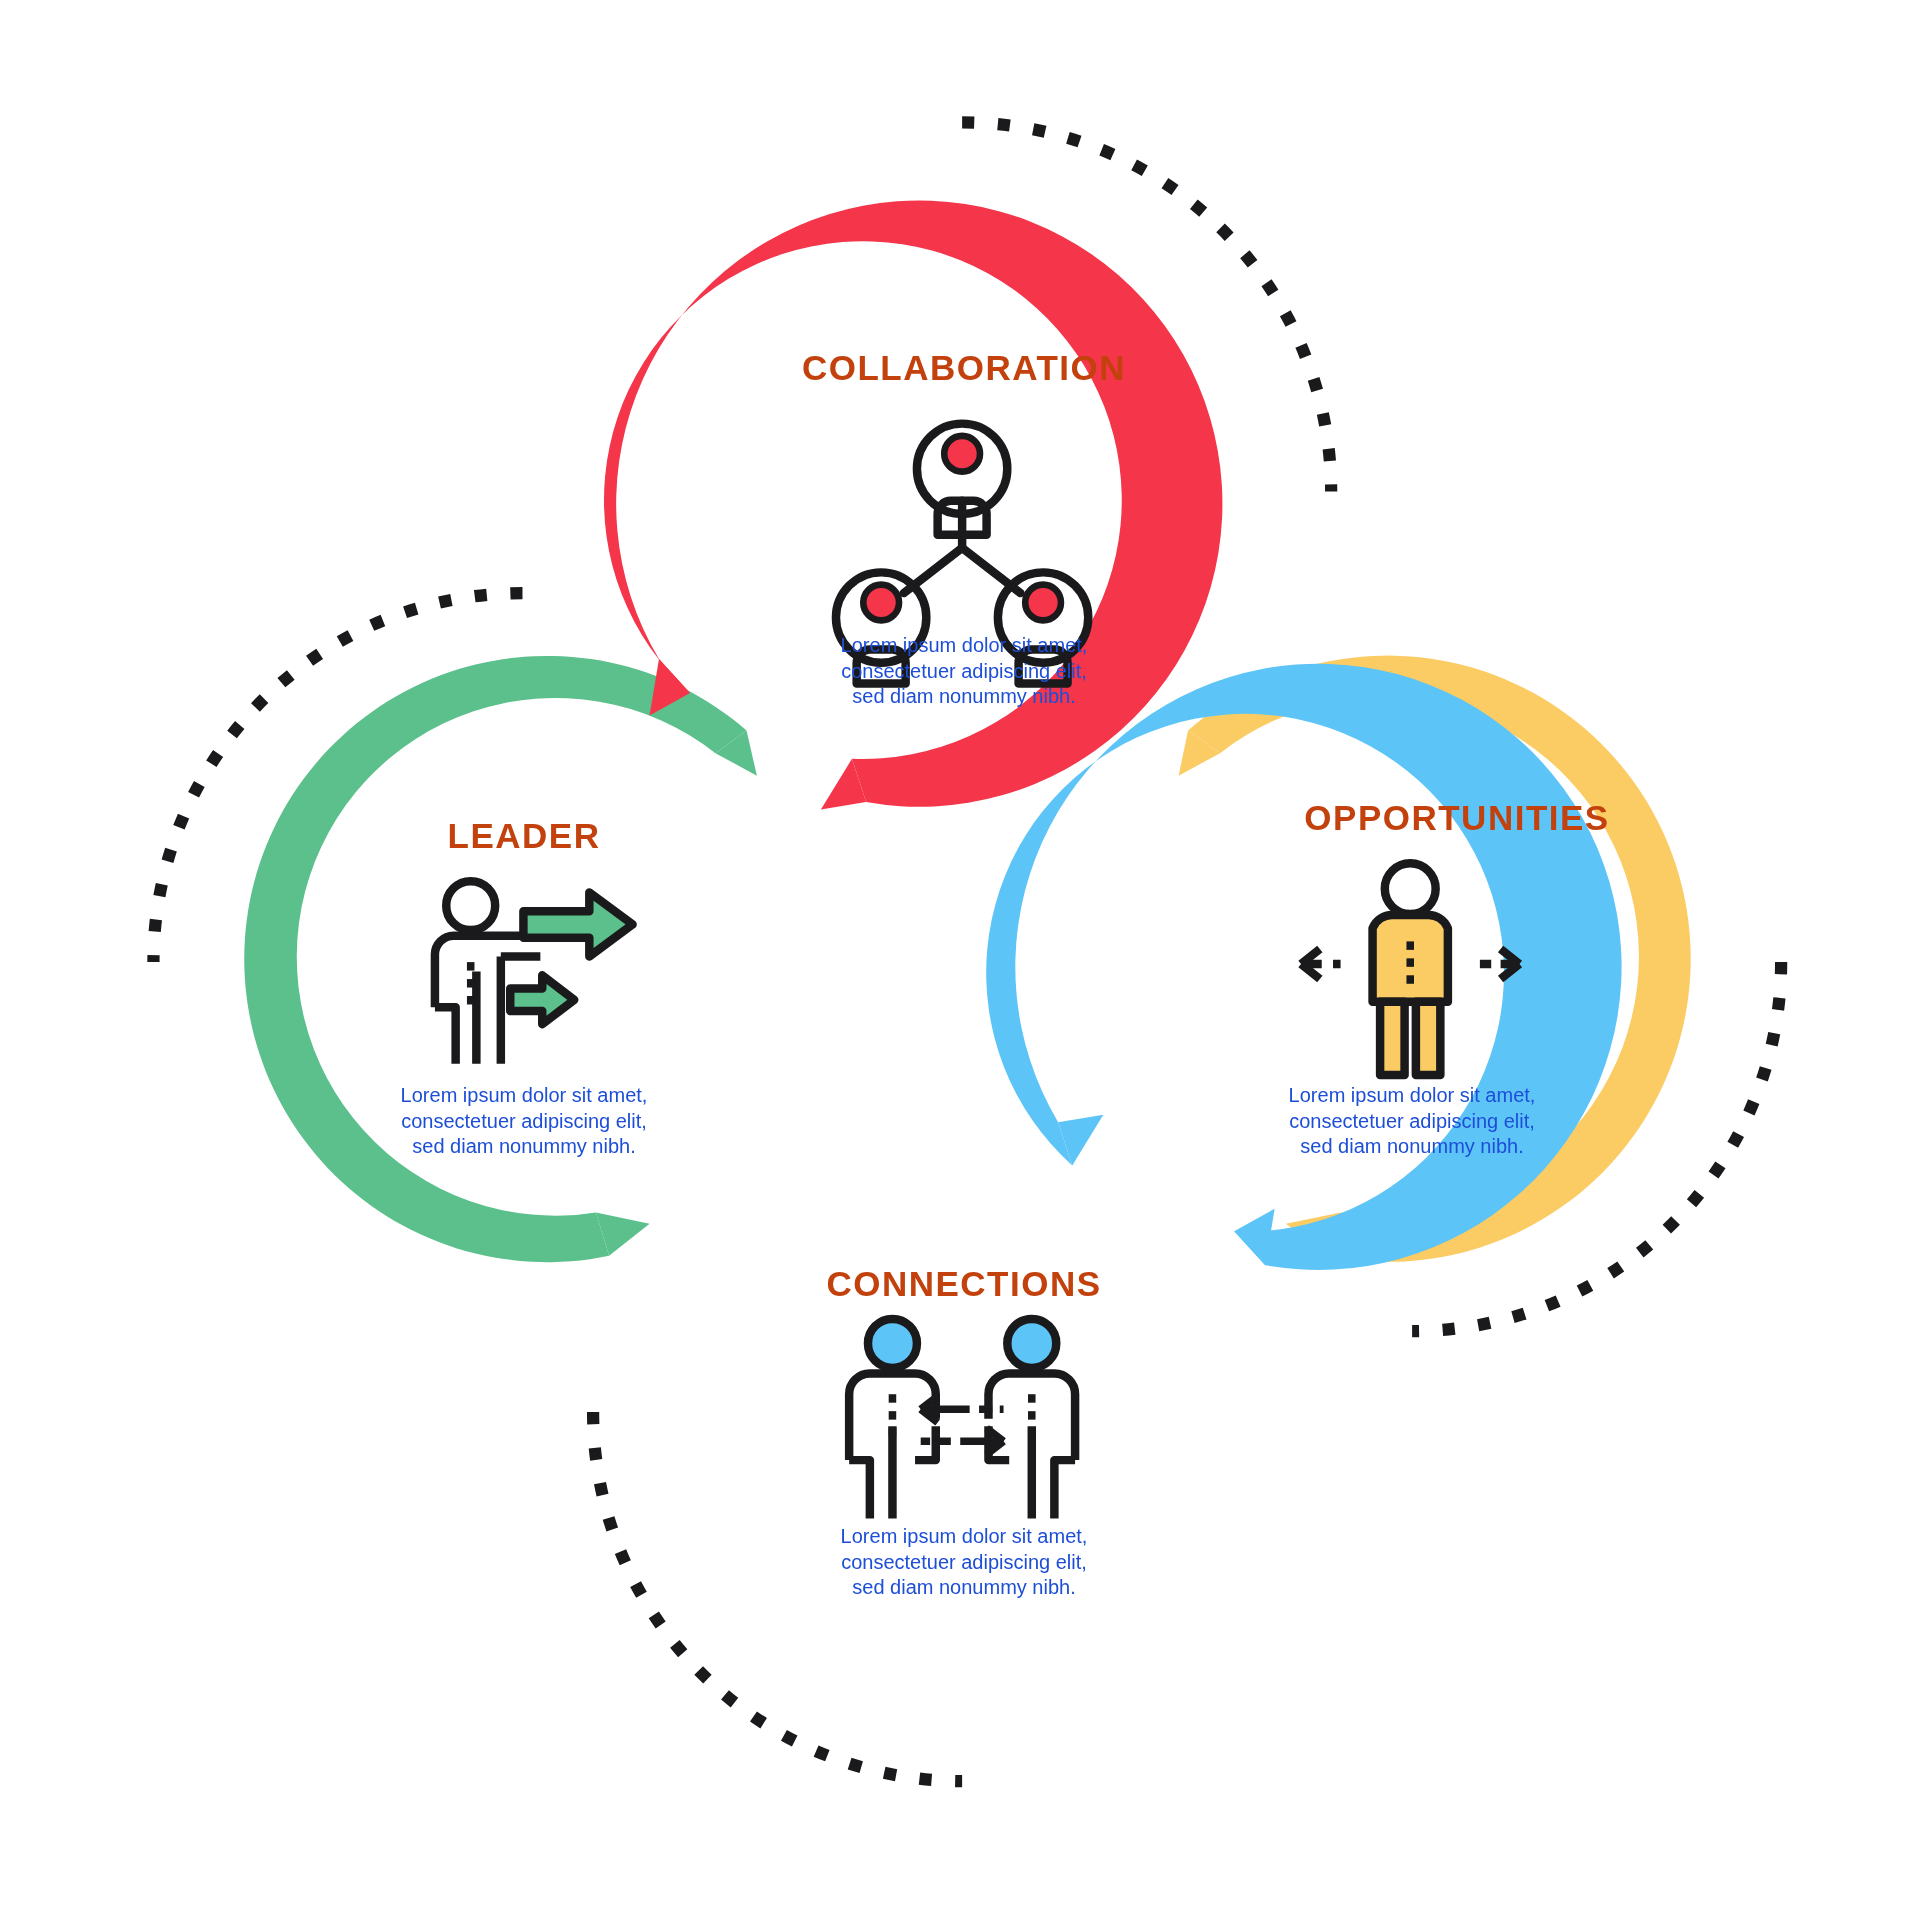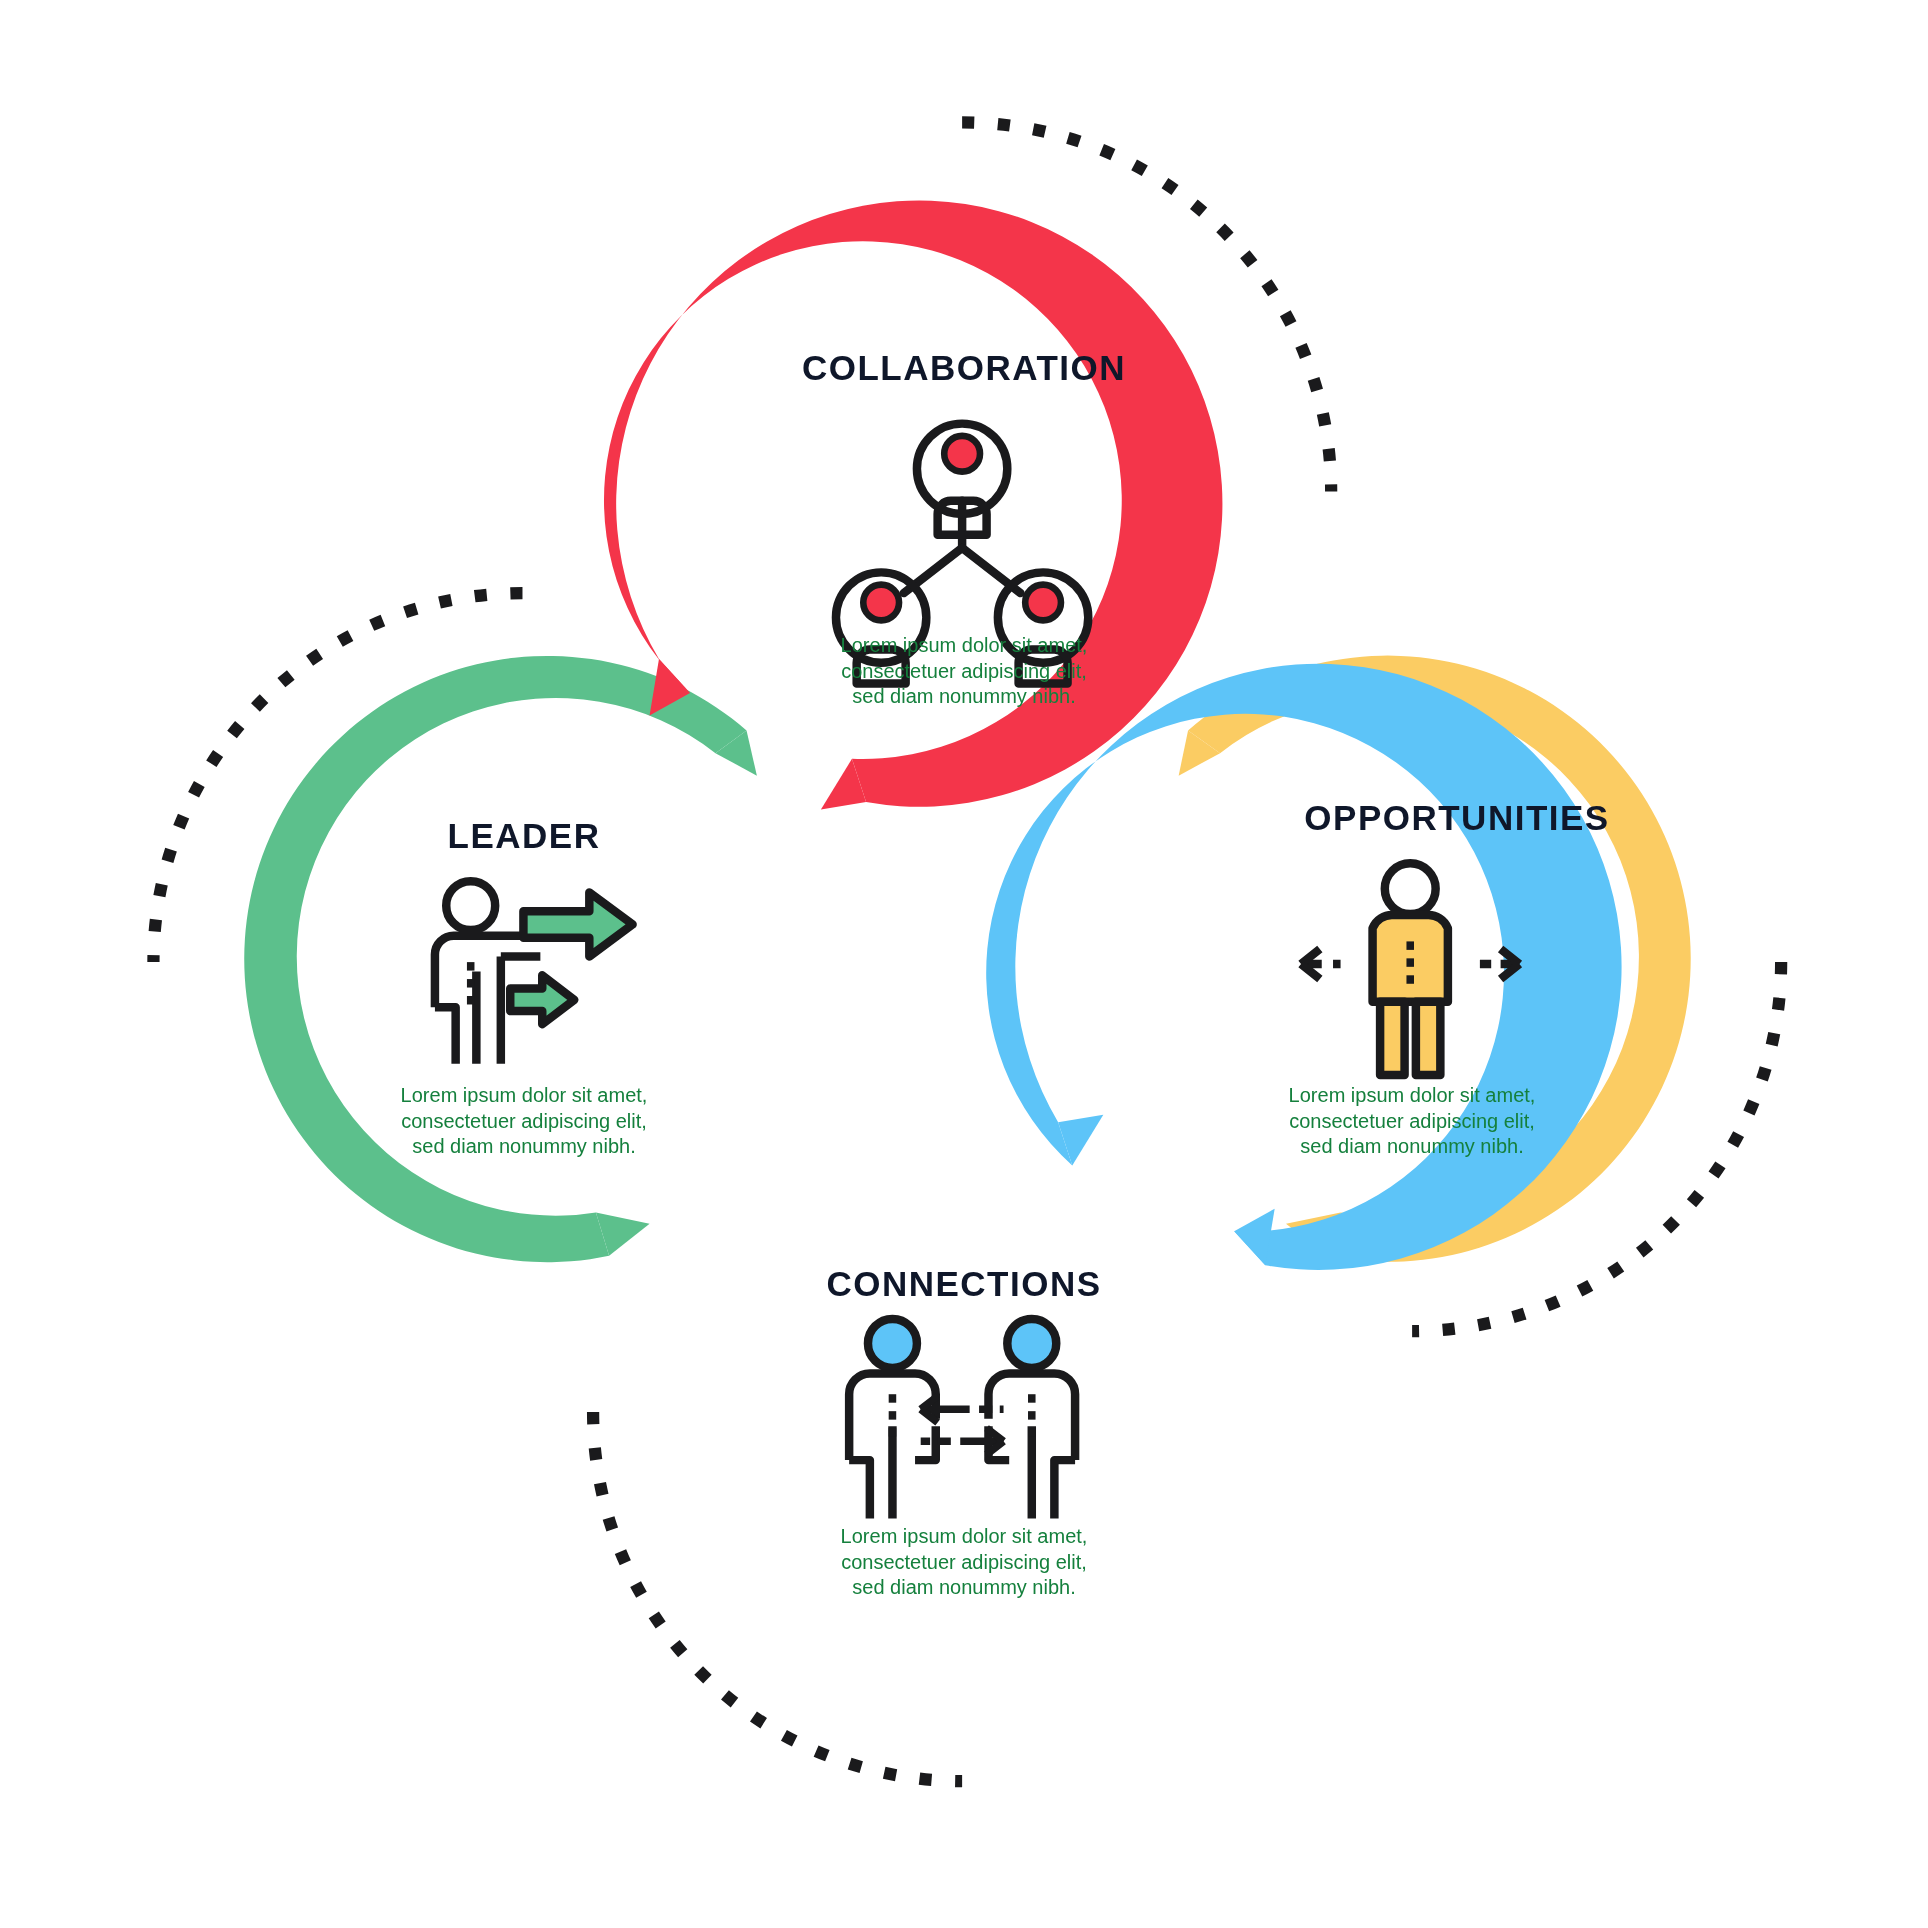--- a/index.html
+++ b/index.html
@@ -27,32 +27,32 @@
     height: 1928px;
     display: block;
   }
   .node-title {
     position: absolute;
     text-align: center;
     font-family: "Liberation Sans", sans-serif;
     font-weight: 700;
     font-size: 35px;
     letter-spacing: 1.5px;
-    color: #0f172a;
+    color: #c2410c;
     white-space: nowrap;
     transform: translateX(-50%);
   }
   .node-desc {
     position: absolute;
     text-align: center;
     font-family: "Liberation Sans", sans-serif;
     font-weight: 400;
     font-size: 20px;
     line-height: 1.28;
-    color: #15803d;
+    color: #1d4ed8;
     white-space: nowrap;
     transform: translateX(-50%);
   }
 </style>
 </head>
 <body>
 
 <div id="stage">
 
   <svg id="diagram" viewBox="0 0 2048 2048" xmlns="http://www.w3.org/2000/svg">

